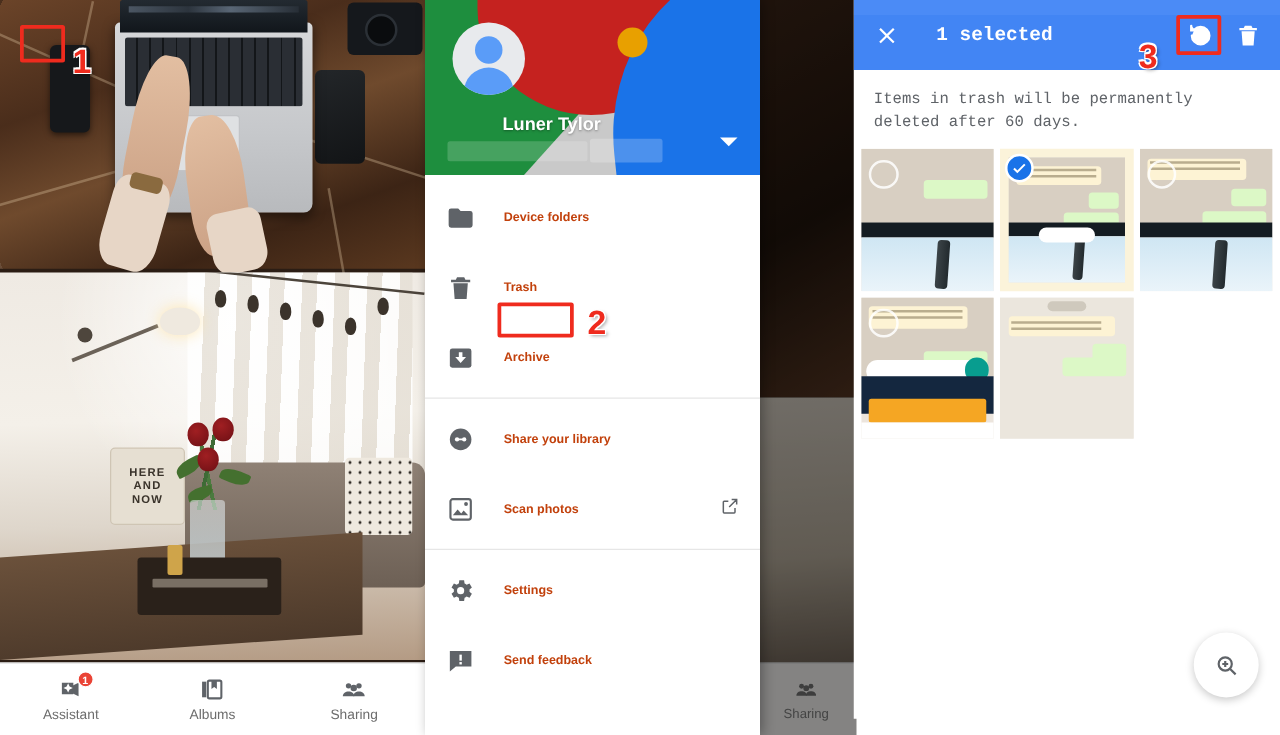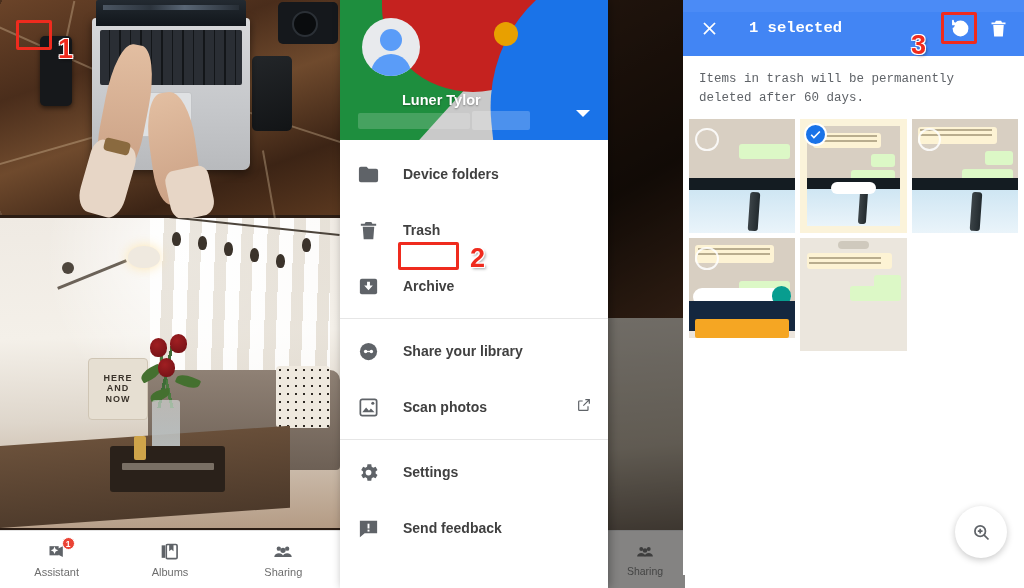--- a/index.html
+++ b/index.html
@@ -198,21 +198,21 @@
     position:absolute; left:236px; top:110px; width:0; height:0;
     border-left:7px solid transparent; border-right:7px solid transparent; border-top:7px solid #ffffff;
   }
   .menu { padding-top:6px; }
   .menu-item {
     height:56px; display:flex; align-items:center; gap:22px; padding:0 16px;
     position:relative;
   }
   .menu-ico { width:25px; height:25px; flex:none; color:#5f6368; display:flex; align-items:center; justify-content:center; }
   .menu-ico svg { width:23px; height:23px; fill:#5f6368; }
-  .menu-label { font-size:14px; color:#404040; font-weight:bold; }
+  .menu-label { font-size:10px; color:#c2410c; font-weight:bold; }
   .menu-trail { margin-left:auto; }
   .menu-trail svg { width:16px; height:16px; fill:none; stroke:#5f6368; stroke-width:1.8; }
   .menu-div { height:1px; background:#e6e6e6; margin:4px 0; }
 
   
   .panel3 {
     position:absolute; left:683px; top:0; width:341px; height:575px;
     background:#ffffff; overflow:hidden;font-family:Liberation Mono, monospace;
   }
   .appbar {

